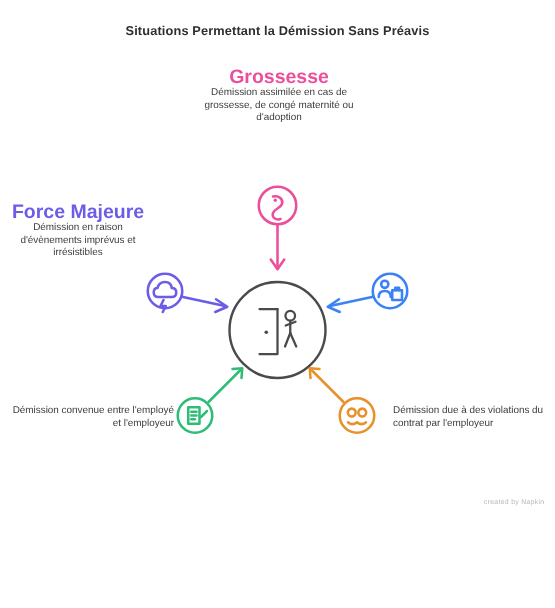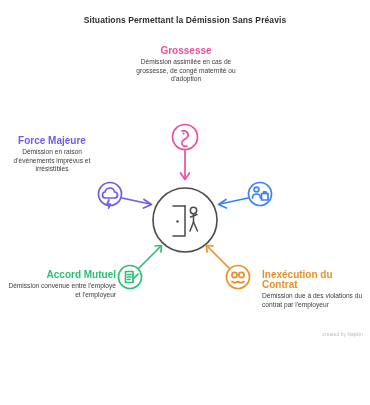--- a/index.html
+++ b/index.html
@@ -41,21 +41,21 @@
     height: 405px;
     pointer-events: none;
   }
   .node-label {
     position: absolute;
     font-size: 6.6px;
     line-height: 8.6px;
     color: #3b3b3b;
   }
   .node-heading {
-    font-size: 10px;
+    font-size: 13px;
     font-weight: bold;
     line-height: 10px;
     display: block;
     margin-bottom: 2px;
   }
   .node-desc {
     display: block;
     font-weight: normal;
   }
   
@@ -208,23 +208,21 @@
     <span class="node-desc">Démission assimilée en cas de grossesse, de congé maternité ou d'adoption</span>
   </div>
 
   <div class="node-label" id="label-force-majeure">
     <span class="node-heading">Force Majeure</span>
     <span class="node-desc">Démission en raison d'évènements imprévus et irrésistibles</span>
   </div>
 
 
   <div class="node-label" id="label-accord-mutuel">
-    <span class="node-heading">Accord Mutuel</span>
     <span class="node-desc">Démission convenue entre l'employé et l'employeur</span>
   </div>
 
   <div class="node-label" id="label-inexecution">
-    <span class="node-heading">Inexécution du Contrat</span>
     <span class="node-desc">Démission due à des violations du contrat par l'employeur</span>
   </div>
 
   <div id="footer">created by Napkin</div>
 </div>
 
 </body></html>

